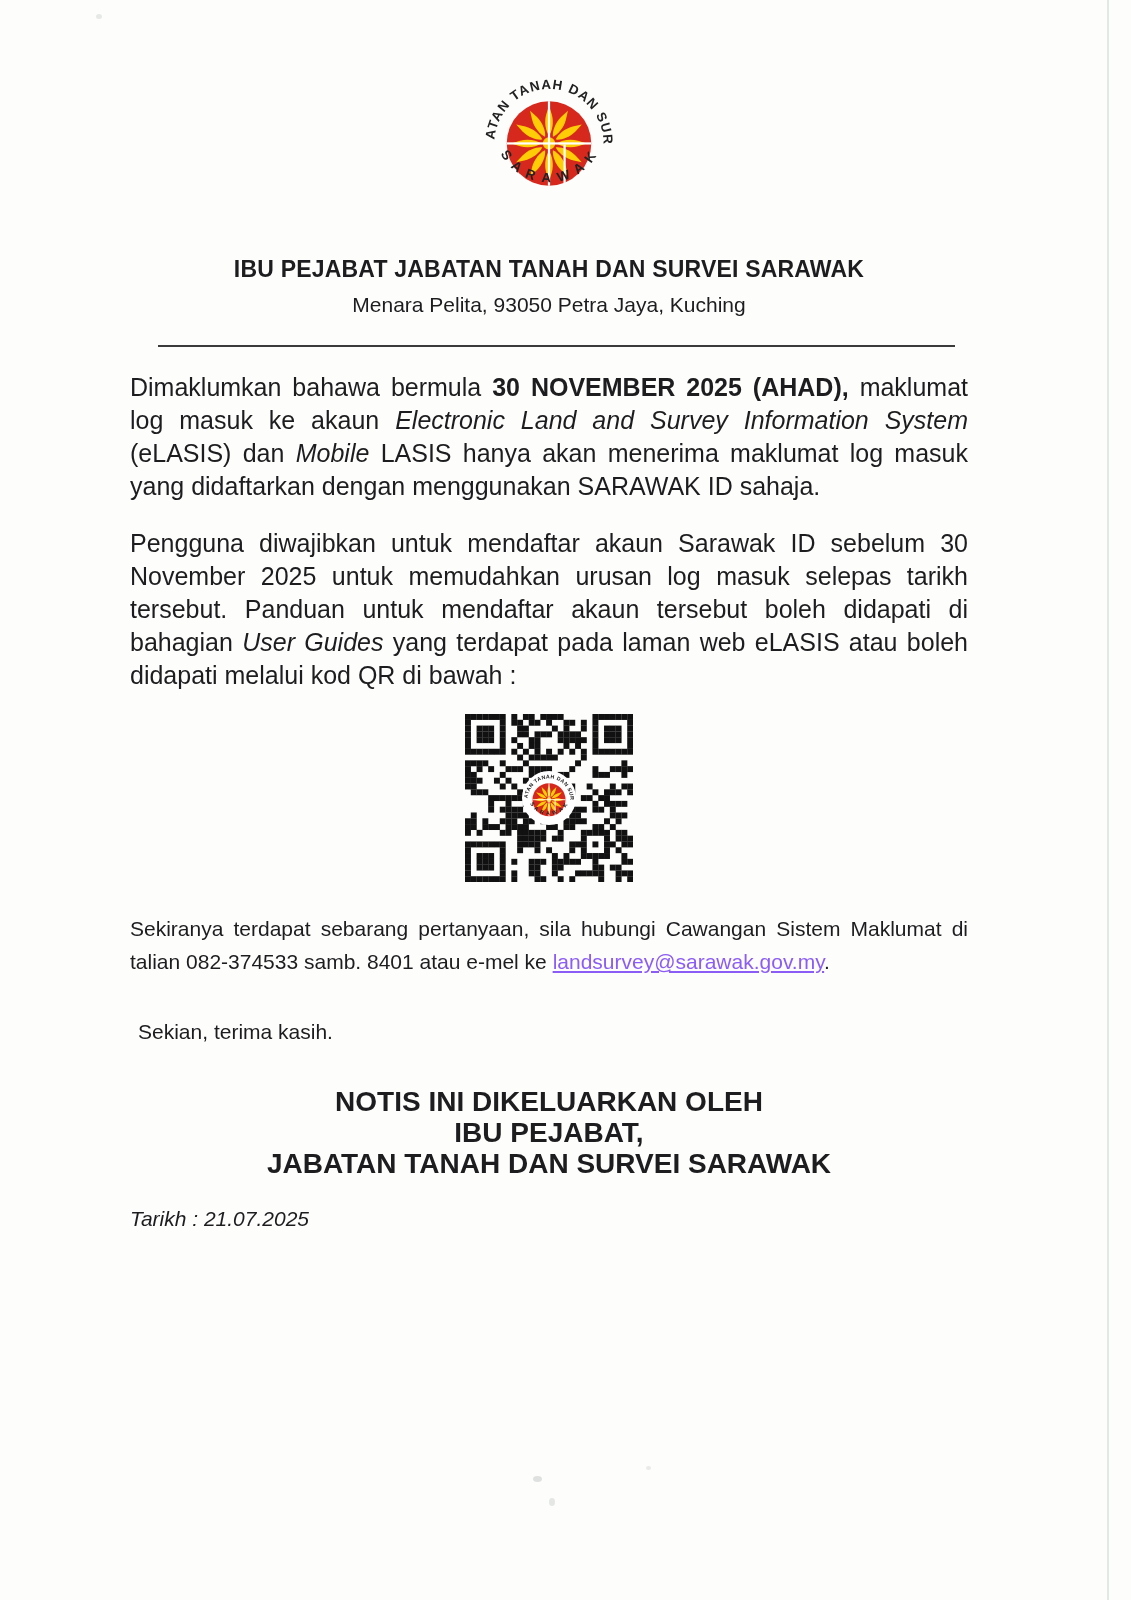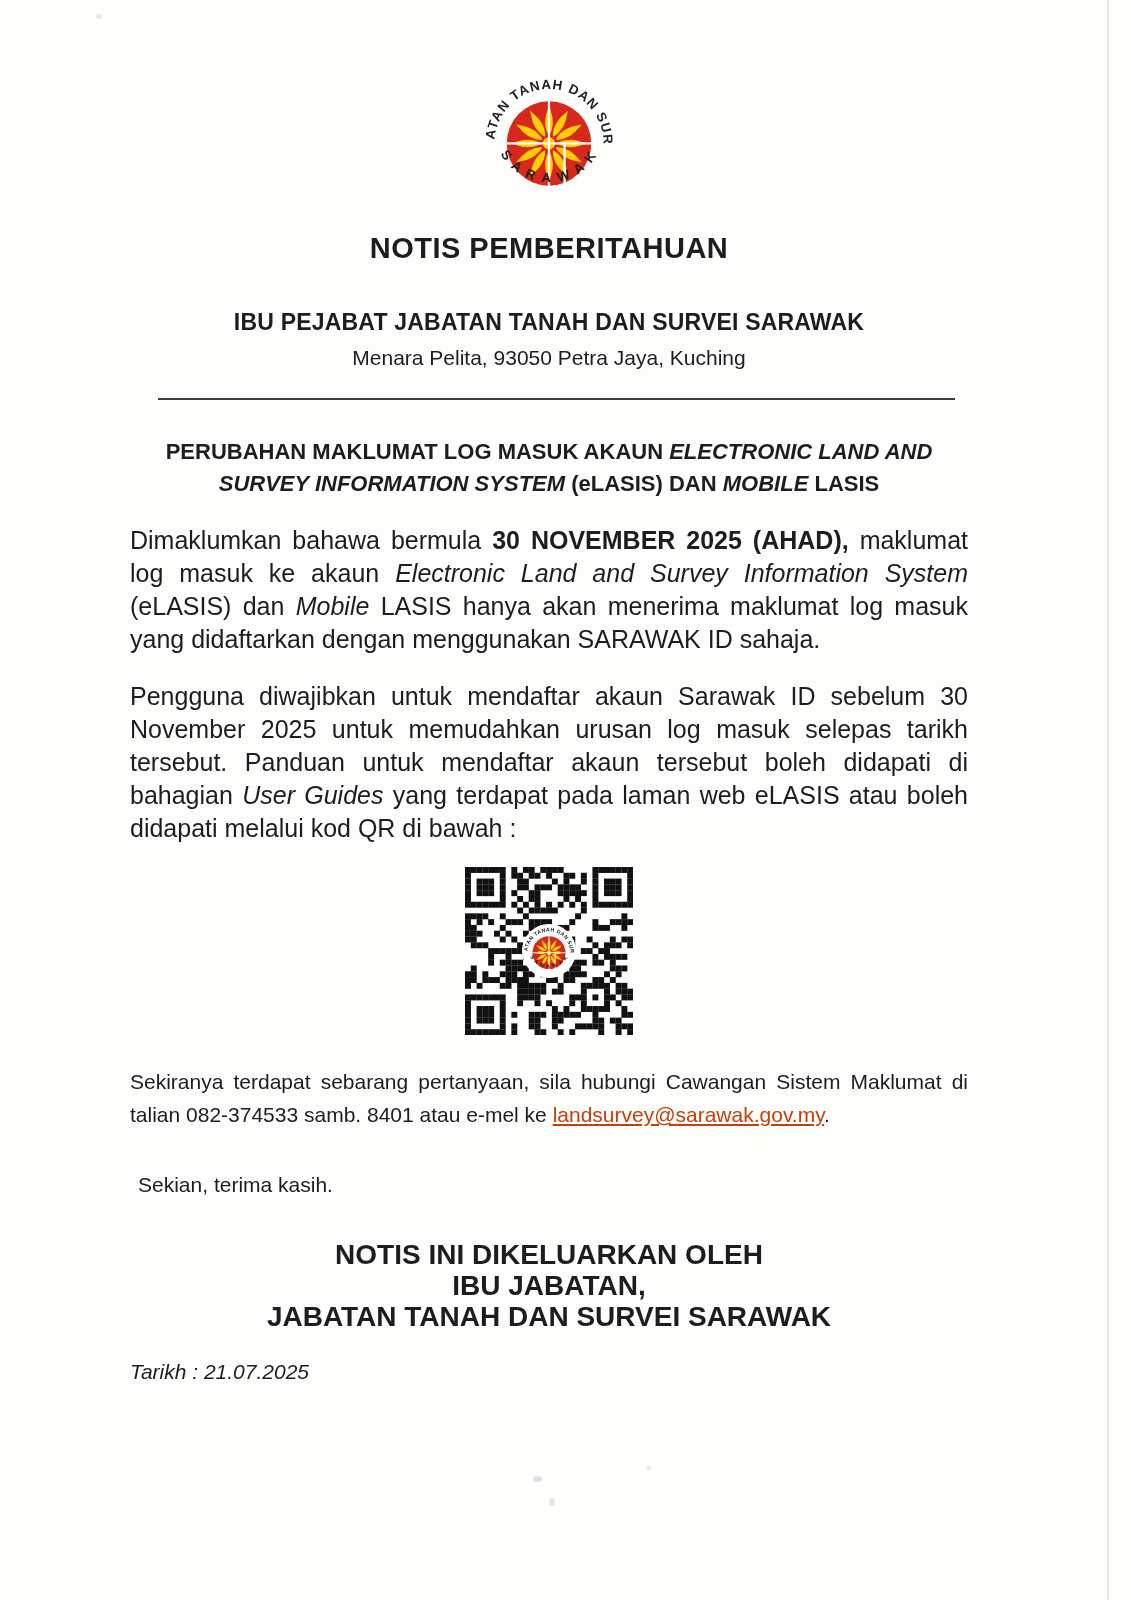--- a/index.html
+++ b/index.html
@@ -95,28 +95,26 @@
 <div class="page">
   <div class="scan-edge"></div>
 
   <div class="content">
     <div class="logo-wrap">
       <svg width="186" height="138" viewBox="0 0 124 124">
         <use href="#dept-logo"></use>
       </svg>
     </div>
 
-    <h1 class="doc-title">NOTIS PEMBERITAHUAN</h1>
 
     <div class="org-name">IBU PEJABAT JABATAN TANAH DAN SURVEI SARAWAK</div>
     <div class="org-address">Menara Pelita, 93050 Petra Jaya, Kuching</div>
 
     <div class="divider"></div>
 
-    <h2 class="notice-heading"><span class="run-bold">PERUBAHAN MAKLUMAT LOG MASUK AKAUN </span><span class="run-bold-italic">ELECTRONIC LAND AND SURVEY INFORMATION SYSTEM</span><span class="run-bold"> (eLASIS) DAN </span><span class="run-bold-italic">MOBILE</span><span class="run-bold"> LASIS</span></h2>
 
     <p class="body-para"><span class="run-normal">Dimaklumkan bahawa bermula </span><span class="run-bold">30 NOVEMBER 2025 (AHAD),</span><span class="run-normal"> maklumat log masuk ke akaun </span><span class="run-italic">Electronic Land and Survey Information System</span><span class="run-normal"> (eLASIS) dan </span><span class="run-italic">Mobile</span><span class="run-normal"> LASIS hanya akan menerima maklumat log masuk yang didaftarkan dengan menggunakan SARAWAK ID sahaja.</span></p>
     <p class="body-para"><span class="run-normal">Pengguna diwajibkan untuk mendaftar akaun Sarawak ID sebelum 30 November 2025 untuk memudahkan urusan log masuk selepas tarikh tersebut. Panduan untuk mendaftar akaun tersebut boleh didapati di bahagian </span><span class="run-italic">User Guides</span><span class="run-normal"> yang terdapat pada laman web eLASIS atau boleh didapati melalui kod QR di bawah :</span></p>
 
     <div class="qr-wrap">
       <svg id="qr-svg" width="168" height="168" viewBox="0 0 168 168" aria-label="qr-code-sarawak-id-registration-guide">
           <rect x="0.00" y="0.00" width="5.94" height="5.94" fill="#111111"></rect>
           <rect x="5.79" y="0.00" width="5.94" height="5.94" fill="#111111"></rect>
           <rect x="11.59" y="0.00" width="5.94" height="5.94" fill="#111111"></rect>
           <rect x="17.38" y="0.00" width="5.94" height="5.94" fill="#111111"></rect>
@@ -496,27 +494,27 @@
           <rect x="92.69" y="162.21" width="5.94" height="5.94" fill="#111111"></rect>
           <rect x="104.28" y="162.21" width="5.94" height="5.94" fill="#111111"></rect>
           <rect x="133.24" y="162.21" width="5.94" height="5.94" fill="#111111"></rect>
           <rect x="150.62" y="162.21" width="5.94" height="5.94" fill="#111111"></rect>
           <rect x="162.21" y="162.21" width="5.94" height="5.94" fill="#111111"></rect>
           <circle cx="84" cy="84" r="27" fill="#fff"></circle>
           <use href="#dept-logo" x="57" y="57" width="54" height="54"></use>
         </svg>
     </div>
 
-    <p class="contact-para"><span class="run-normal">Sekiranya terdapat sebarang pertanyaan, sila hubungi Cawangan Sistem Maklumat di talian 082-374533 samb. 8401 atau e-mel ke </span><a href="#" class="run-link" style="color: #c2410c;">landsurvey@sarawak.gov.my</a><span class="run-normal">.</span></p>
+    <p class="contact-para"><span class="run-normal">Sekiranya terdapat sebarang pertanyaan, sila hubungi Cawangan Sistem Maklumat di talian 082-374533 samb. 8401 atau e-mel ke </span><a href="#" class="run-link" style="color: #8b5cf6;">landsurvey@sarawak.gov.my</a><span class="run-normal">.</span></p>
 
     <div class="closing">Sekian, terima kasih.</div>
 
     <div class="issued">
       <div>NOTIS INI DIKELUARKAN OLEH</div>
-      <div>IBU JABATAN,</div>
+      <div>IBU PEJABAT,</div>
       <div>JABATAN TANAH DAN SURVEI SARAWAK</div>
     </div>
 
     <div class="date-line">Tarikh : 21.07.2025</div>
   </div>
 
   <div class="speck" style="left:533px;top:1476px;width:9px;height:6px;"></div>
   <div class="speck" style="left:549px;top:1498px;width:6px;height:8px;opacity:.22;"></div>
   <div class="speck" style="left:646px;top:1466px;width:5px;height:4px;opacity:.18;"></div>
   <div class="speck" style="left:96px;top:14px;width:6px;height:5px;opacity:.2;"></div>

